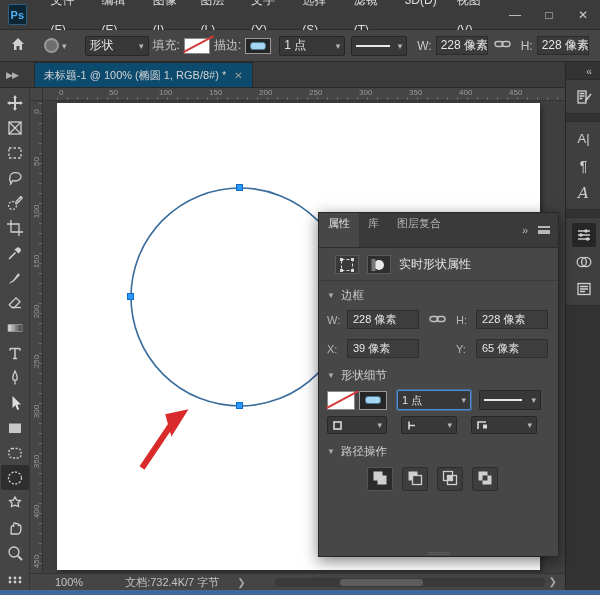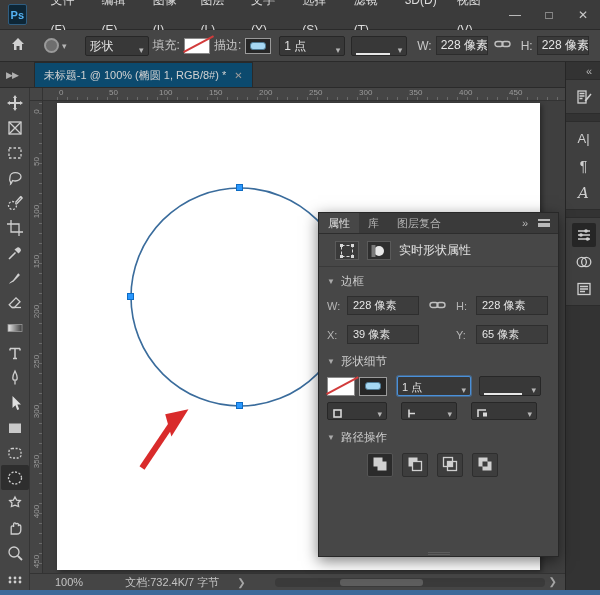--- a/index.html
+++ b/index.html
@@ -13,21 +13,21 @@
   .menus span{padding:0 10px;font-size:12px;color:#dcdcdc;line-height:30px;cursor:default;}
   .wincontrols{margin-left:auto;display:flex;}
   .wincontrols span{width:34px;text-align:center;font-size:12px;color:#c9c9c9;line-height:30px;}
 
   
   .optionsbar{position:absolute;left:0;top:30px;width:600px;height:32px;background:#454545;border-bottom:1px solid #2a2a2a;display:flex;align-items:center;font-size:12px;}
   .optionsbar .lbl{color:#c8c8c8;margin:0 4px;white-space:nowrap;}
   .homeicon{margin:0 14px 0 10px;}
   .toolpreview{display:flex;align-items:center;gap:3px;margin-right:14px;padding:2px 4px;}
   .toolpreview .circ{width:15px;height:15px;border-radius:50%;border:2px solid #9a9a9a;background:#6e6e6e;}
-  .dd{background:#383838;border:1px solid #272727;border-radius:2px;height:20px;display:flex;align-items:flex-end;padding:0 4px;gap:0;color:#e0e0e0;}
+  .dd{background:#383838;border:1px solid #272727;border-radius:2px;height:20px;display:flex;align-items:center;padding:0 4px;gap:0;color:#e0e0e0;}
   .chev{font-size:9px;color:#b5b5b5;margin-left:auto;}
   .shapemode{width:64px;}
   .swatch{width:26px;height:16px;border:1px solid #8a8a8a;position:relative;background:#fff;}
   .nofill:before{content:"";position:absolute;left:-1px;bottom:0;width:140%;height:2px;background:#d23b3b;transform:rotate(-28deg);transform-origin:left bottom;}
   .strokeswatch{background:#262626;display:flex;align-items:center;justify-content:center;border:1px solid #9a9a9a;}
   .strokeswatch i{display:block;width:16px;height:8px;border-radius:3px;background:#a6d7f2;border:1px solid #4f7c96;}
   .ptselect{width:66px;}
   .lineselect{width:56px;}
   .lineselect .line{width:34px;height:2px;background:#e8e8e8;}
   .numfield{background:#3a3a3a;border:1px solid #2c2c2c;height:19px;padding:0 4px;color:#e6e6e6;display:flex;align-items:center;white-space:nowrap;overflow:hidden;}
@@ -56,21 +56,21 @@
   .vruler .num{position:absolute;left:-3px;font-size:8px;color:#9a9a9a;transform:rotate(-90deg);width:18px;text-align:center;}
 
   
   .pasteboard{position:absolute;left:43px;top:101px;width:522px;height:472px;background:#3f3f3f;}
   .canvas{position:absolute;left:57px;top:103px;width:483px;height:467px;background:#ffffff;box-shadow:2px 2px 5px rgba(0,0,0,.4);}
   .canvas svg{position:absolute;left:0;top:0;}
   .anchor{position:absolute;width:7px;height:7px;background:#2a98ff;border:1px solid #0e6cc4;}
 
   
   .panel{position:absolute;left:318px;top:212px;width:241px;height:345px;background:#474747;border:1px solid #282828;box-shadow:0 4px 14px rgba(0,0,0,.5);z-index:5;font-size:11px;}
-  .paneltabs{height:21px;background:#3a3a3a;display:flex;align-items:stretch;border-bottom:1px solid #2d2d2d;}
+  .paneltabs{height:35px;background:#3a3a3a;display:flex;align-items:stretch;border-bottom:1px solid #2d2d2d;}
   .paneltabs .ptab{padding:0 9px;line-height:21px;color:#b4b4b4;font-size:11px;}
   .paneltabs .ptab.active{background:#474747;color:#e3e3e3;}
   .paneltabs .pmenu{margin-left:auto;display:flex;align-items:center;gap:10px;padding-right:8px;color:#b9b9b9;}
   .hamb{display:inline-block;width:12px;height:8px;border-top:2px solid #b9b9b9;border-bottom:2px solid #b9b9b9;position:relative;}
   .hamb:after{content:"";position:absolute;left:0;top:2px;width:12px;height:2px;background:#b9b9b9;}
   .panelheader{display:flex;align-items:center;gap:8px;padding:7px 8px 6px 16px;border-bottom:1px solid #3a3a3a;}
   .hicon{width:24px;height:19px;background:#3a3a3a;border:1px solid #5a5a5a;display:flex;align-items:center;justify-content:center;}
   .panelheader .title{color:#e2e2e2;font-size:12px;}
   .sect{display:flex;align-items:center;gap:6px;padding:7px 8px 4px 8px;color:#cfcfcf;font-size:11.5px;}
   .sect .tri{font-size:8px;color:#aaa;}

